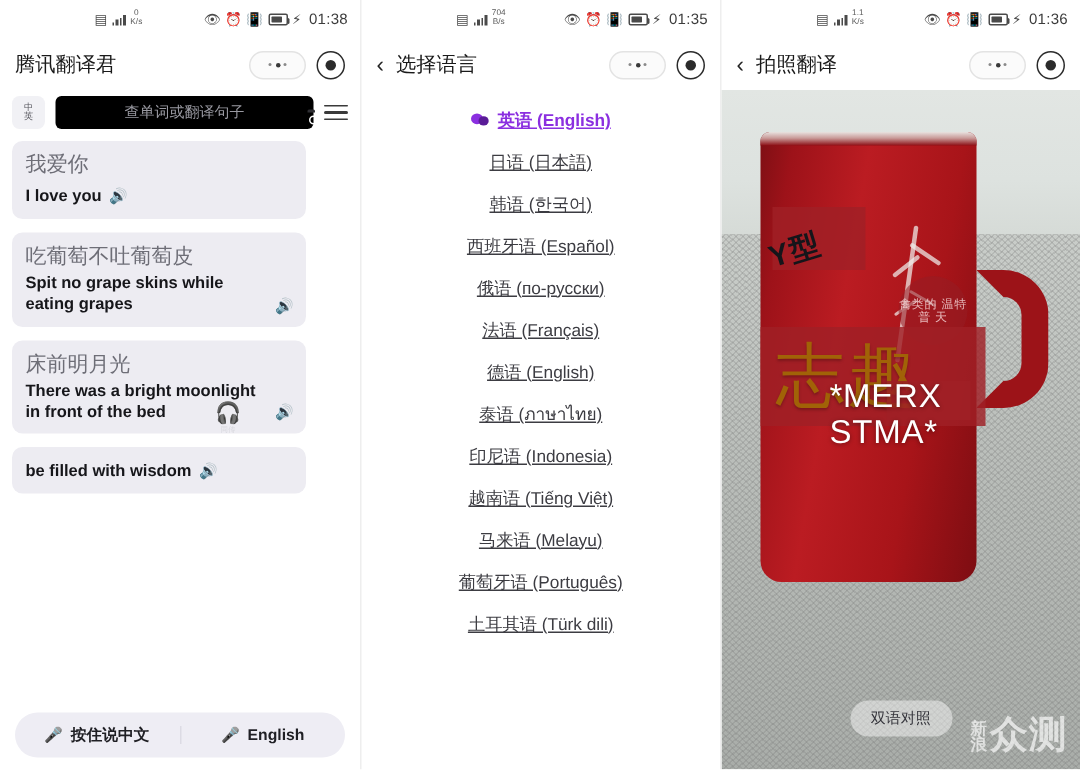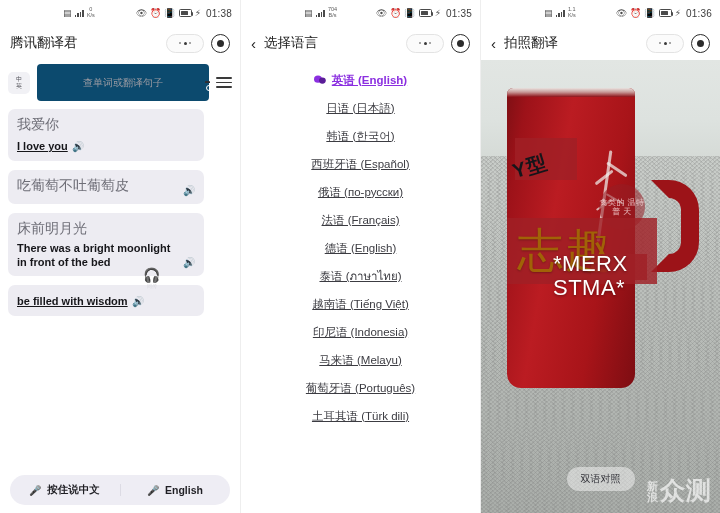--- a/index.html
+++ b/index.html
@@ -56,21 +56,21 @@
 
   
   .s1-body { padding: 0 8px; }
   .searchrow { display: flex; align-items: center; gap: 7px; padding: 4px 0 8px; }
   .lang-toggle {
     width: 22px; height: 22px; border-radius: 5px; background: #f1f1f5;
     display: flex; flex-direction: column; align-items: center; justify-content: center;
     font-size: 6px; color: #55555c; line-height: 1.05; flex: none;
   }
   .searchbox {
-    flex: 1; height: 37px; background: #0c4a6e; border-radius: 4px;
+    flex: 1; height: 22px; background: #000000; border-radius: 4px;
     display: flex; align-items: center; justify-content: center; position: relative;
   }
   .searchbox .ph { font-size: 10px; color: #9a9aa2; }
   .cam-ico { position: absolute; right: 7px; top: 50%; transform: translateY(-50%); }
   .cam-body { width: 11px; height: 8px; background: #2e2e33; border-radius: 1.8px; position: relative; }
   .cam-body:before { content:""; position:absolute; left:3px; top:-2px; width:5px; height:2px;
                      background:#2e2e33; border-radius:1px 1px 0 0; }
   .cam-body:after { content:""; position:absolute; left:3.5px; top:2px; width:4px; height:4px;
                     border:1.1px solid #fff; border-radius:50%; }
   .hamburger { width: 16px; display: flex; flex-direction: column; gap: 3px; flex: none; }
@@ -79,21 +79,21 @@
   .bubble {
     background: #edecf2; border-radius: 7px; padding: 6px 9px 7px;
     margin-bottom: 9px; position: relative; max-width: 196px;
   }
   .bubble .src { font-size: 14px; color: #6e6e77; margin-bottom: 3px; line-height: 1.3; }
   .bubble .dst {
     font-size: 11px; color: #16161a; font-weight: 600; line-height: 1.28;
     padding-right: 20px;
   }
   .spk { position: absolute; right: 8px; bottom: 8px; font-size: 10px; color: #6e6e77; }
-  .bubble.inline .dst { display: inline; padding-right: 0; text-decoration: underline; }
+  .bubble.inline .dst { display: inline; padding-right: 0; }
   .bubble.inline .spk { position: static; margin-left: 5px; }
   .headset {
     position: absolute; left: 139px; top: 268px; width: 26px; text-align: center;
     display: flex; flex-direction: column; align-items: center; gap: 1px;
   }
   .hs-glyph { font-size: 14px; color: #d2d2d8; line-height: 1; }
   .hs-label { font-size: 5px; color: #d8d8de; }
 
   .s1-footer {
     position: absolute; left: 0; right: 0; bottom: 8px; padding: 0 10px;
@@ -124,21 +124,21 @@
   .photo { position: absolute; inset: 0; }
   .bg-wall { position: absolute; left: 0; right: 0; top: 0; height: 100px;
              background: linear-gradient(180deg,#e2e6e3 0%,#dde2df 60%,#d5dad6 100%); }
   .bg-cloth { position: absolute; left: 0; right: 0; top: 96px; bottom: 0;
     background:
       repeating-linear-gradient(42deg, rgba(120,120,120,.22) 0 1px, rgba(255,255,255,0) 1px 3px),
       repeating-linear-gradient(-42deg, rgba(110,110,110,.20) 0 1px, rgba(255,255,255,0) 1px 3px),
       linear-gradient(180deg,#c9cdc9 0%,#b9bdb9 45%,#a9ada9 100%);
   }
   .mug {
-    position: absolute; left: 26px; top: 28px; width: 128px; height: 300px;
+    position: absolute; left: 26px; top: 28px; width: 144px; height: 300px;
     background: linear-gradient(100deg,#7e0f14 0%,#9d1219 12%,#bb1c22 38%,#a81419 70%,#7d0d12 100%);
     border-radius: 6px 6px 14px 14px;
   }
   .mug:before {
     content:""; position:absolute; left:0; right:0; top:0; height:9px;
     background: linear-gradient(180deg,#e8e2df 0%,#c99b99 45%,#8d1117 100%);
     border-radius: 6px 6px 0 0;
   }
   .handle {
     position:absolute; left: 170px; top: 120px; width: 48px; height: 92px;
@@ -242,20 +242,21 @@
           </div>
       </div>
 
       <div class="bubble inline">
         <div class="src">我爱你</div>
         <div class="dst">I love you</div><span class="spk">🔊</span>
       </div>
 
       <div class="bubble">
         <div class="src">吃葡萄不吐葡萄皮</div>
+        <div class="dst">Spit no grape skins while eating grapes</div>
         <span class="spk">🔊</span>
       </div>
 
       <div class="bubble">
         <div class="src">床前明月光</div>
         <div class="dst">There was a bright moonlight in front of the bed</div>
         <span class="spk">🔊</span>
       </div>
 
       <div class="bubble inline">
@@ -350,24 +351,24 @@
       <div class="lang-item">
           <span>法语 (Français)</span>
         </div>
       <div class="lang-item">
           <span>德语 (English)</span>
         </div>
       <div class="lang-item">
           <span>泰语 (ภาษาไทย)</span>
         </div>
       <div class="lang-item">
+          <span>印尼语 (Indonesia)</span>
+        </div>
+      <div class="lang-item">
           <span>越南语 (Tiếng Việt)</span>
-        </div>
-      <div class="lang-item">
-          <span>印尼语 (Indonesia)</span>
         </div>
       <div class="lang-item">
           <span>马来语 (Melayu)</span>
         </div>
       <div class="lang-item">
           <span>葡萄牙语 (Português)</span>
         </div>
       <div class="lang-item">
           <span>土耳其语 (Türk dili)</span>
         </div>

